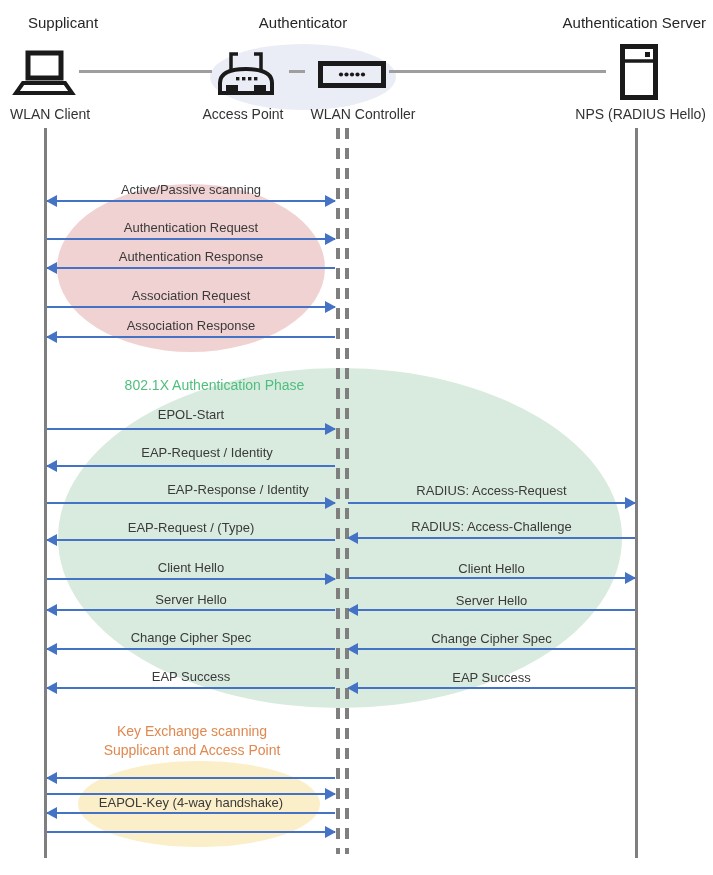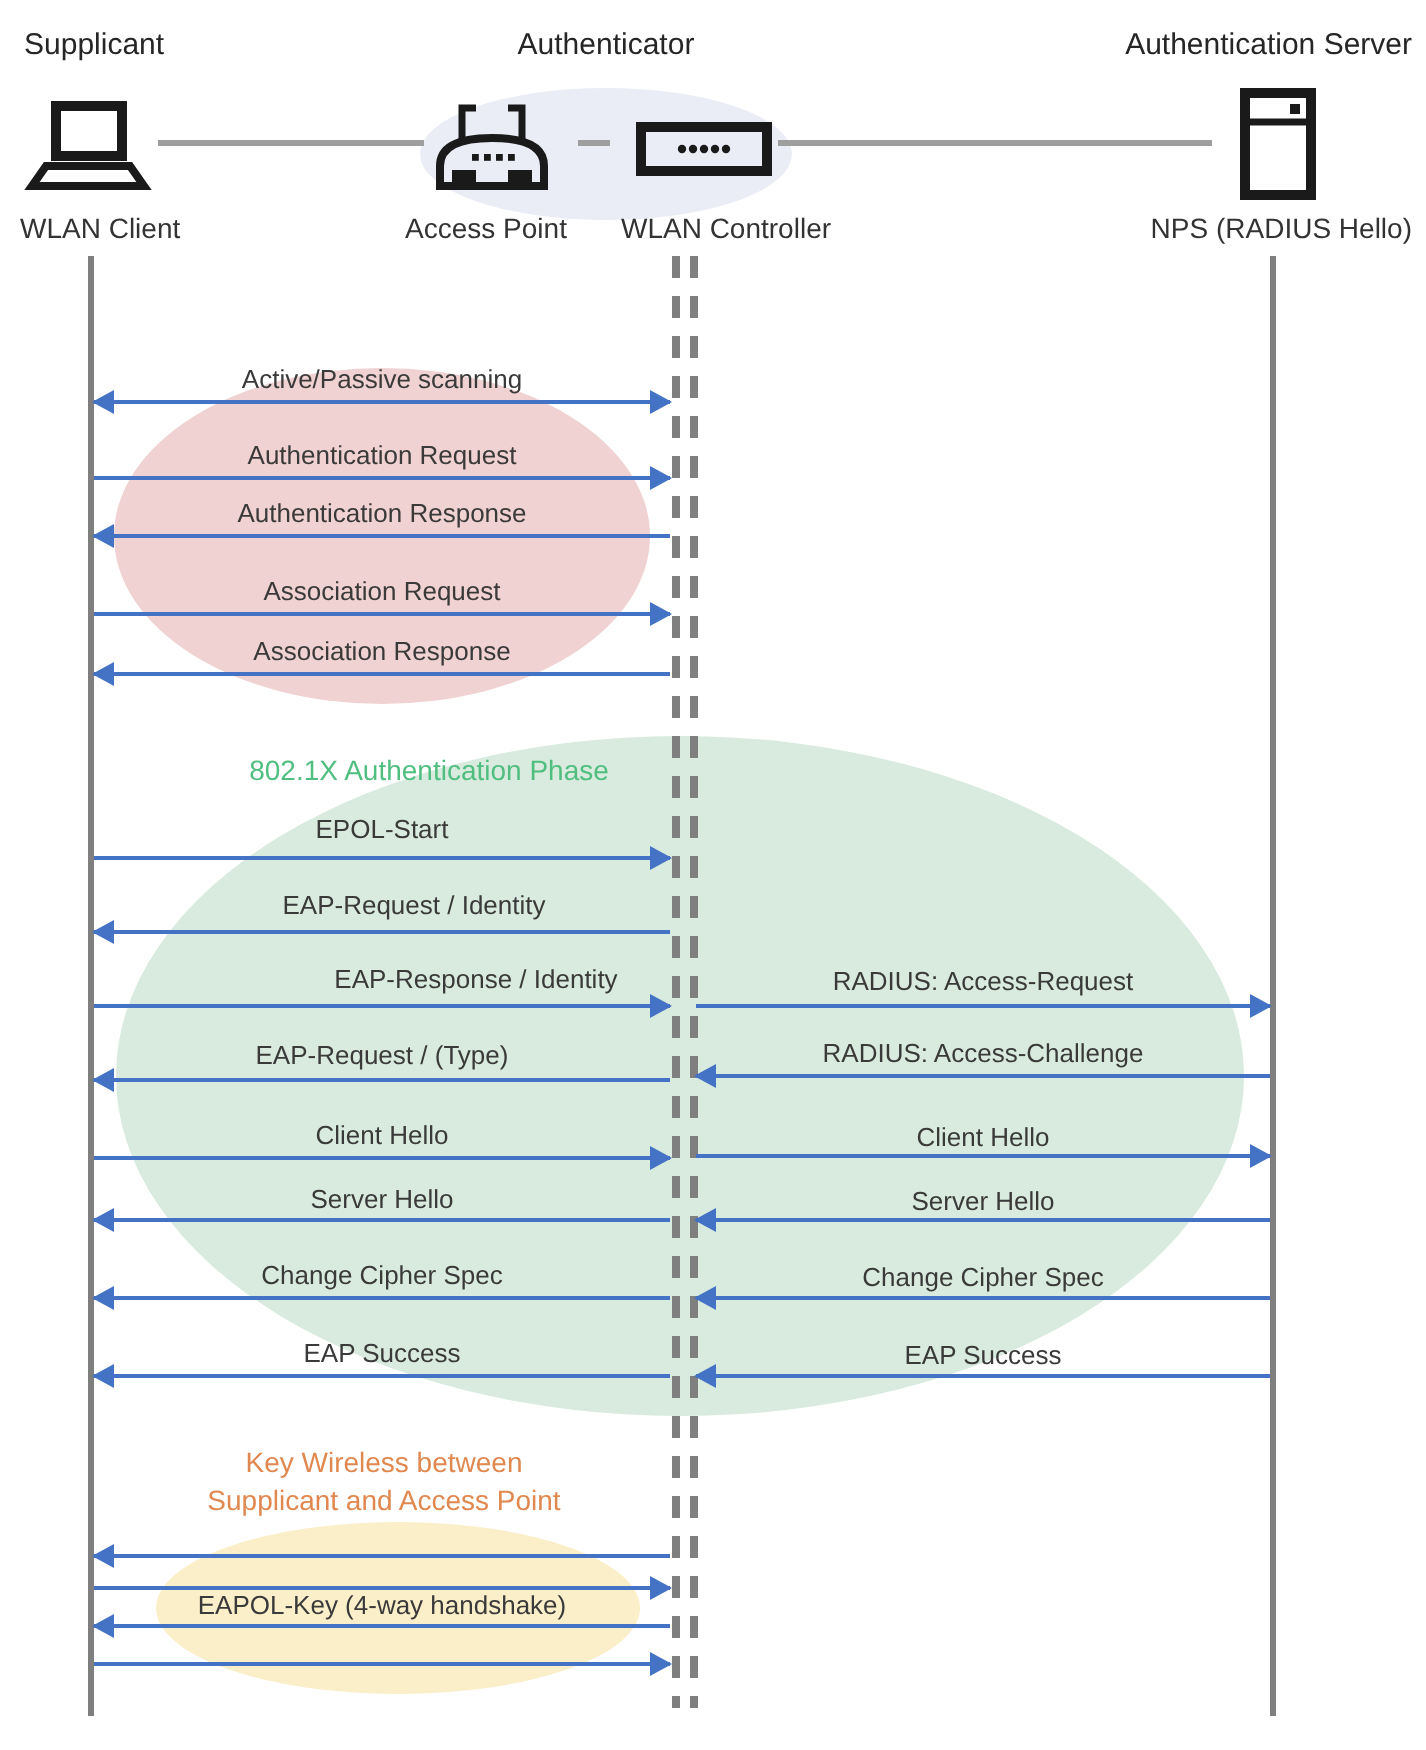--- a/index.html
+++ b/index.html
@@ -26,21 +26,21 @@
   .arrow .hd{position:absolute;top:-5px;width:0;height:0;border-top:6px solid transparent;border-bottom:6px solid transparent;}
   .arrow .hd-r{right:-1px;border-left:11px solid var(--arrow,#4472c4);}
   .arrow .hd-l{left:-1px;border-right:11px solid var(--arrow,#4472c4);}
   .msg-label{position:absolute;text-align:center;font-size:13px;color:var(--label-text,#3a3a3a);z-index:3;white-space:nowrap;}
 </style>
 </head>
 <body>
 
 <div id="stage">
 
-  <div class="role-label" style="left:12px;text-align:center;">Supplicant</div>
+  <div class="role-label" style="left:28px;text-align:center;">Supplicant</div>
   <div class="role-label" style="left:203px;width:200px;text-align:center;">Authenticator</div>
   <div class="role-label" style="left:496px;width:210px;text-align:right;">Authentication Server</div>
 
   <div class="hdr-ellipse" style="left:210px;top:44px;width:186px;height:66px;"></div>
 
   <div class="connector" style="left:79px;width:133px;"></div>
   <div class="connector" style="left:289px;width:16px;"></div>
   <div class="connector" style="left:389px;width:217px;"></div>
 
   <div class="icon" style="left:12px;top:50px;width:64px;height:48px;">
@@ -92,21 +92,21 @@
   <div class="lifeline-dashed" style="left:336px;"></div>
   <div class="lifeline-dashed" style="left:345px;"></div>
   <div class="lifeline" style="left:635px;"></div>
 
   <div class="phase-ellipse" style="left:57px;top:184px;width:268px;height:168px;background:var(--phase1-fill);"></div>
   <div class="phase-ellipse" style="left:58px;top:368px;width:564px;height:340px;background:var(--phase2-fill);"></div>
   <div class="phase-ellipse" style="left:78px;top:761px;width:242px;height:86px;background:var(--phase3-fill);"></div>
 
   <div class="phase-title" style="left:62px;top:376px;width:305px;color:var(--phase2-title);">802.1X Authentication Phase</div>
   <div class="phase-title" style="left:42px;top:722px;width:300px;color:var(--phase3-title);">
-    <div>Key Wireless between</div>
+    <div>Key Exchange scanning</div>
     <div>Supplicant and Access Point</div>
   </div>
 
   <div>
       <div class="arrow" style="left: 47px; width: 288px; top: 200px;">
         <span class="hd hd-r"></span>
         <span class="hd hd-l"></span>
       </div>
       <div class="msg-label" style="left: 47px; width: 288px; top: 182px;">Active/Passive scanning</div>
       <div class="arrow" style="left: 47px; width: 288px; top: 238px;">

